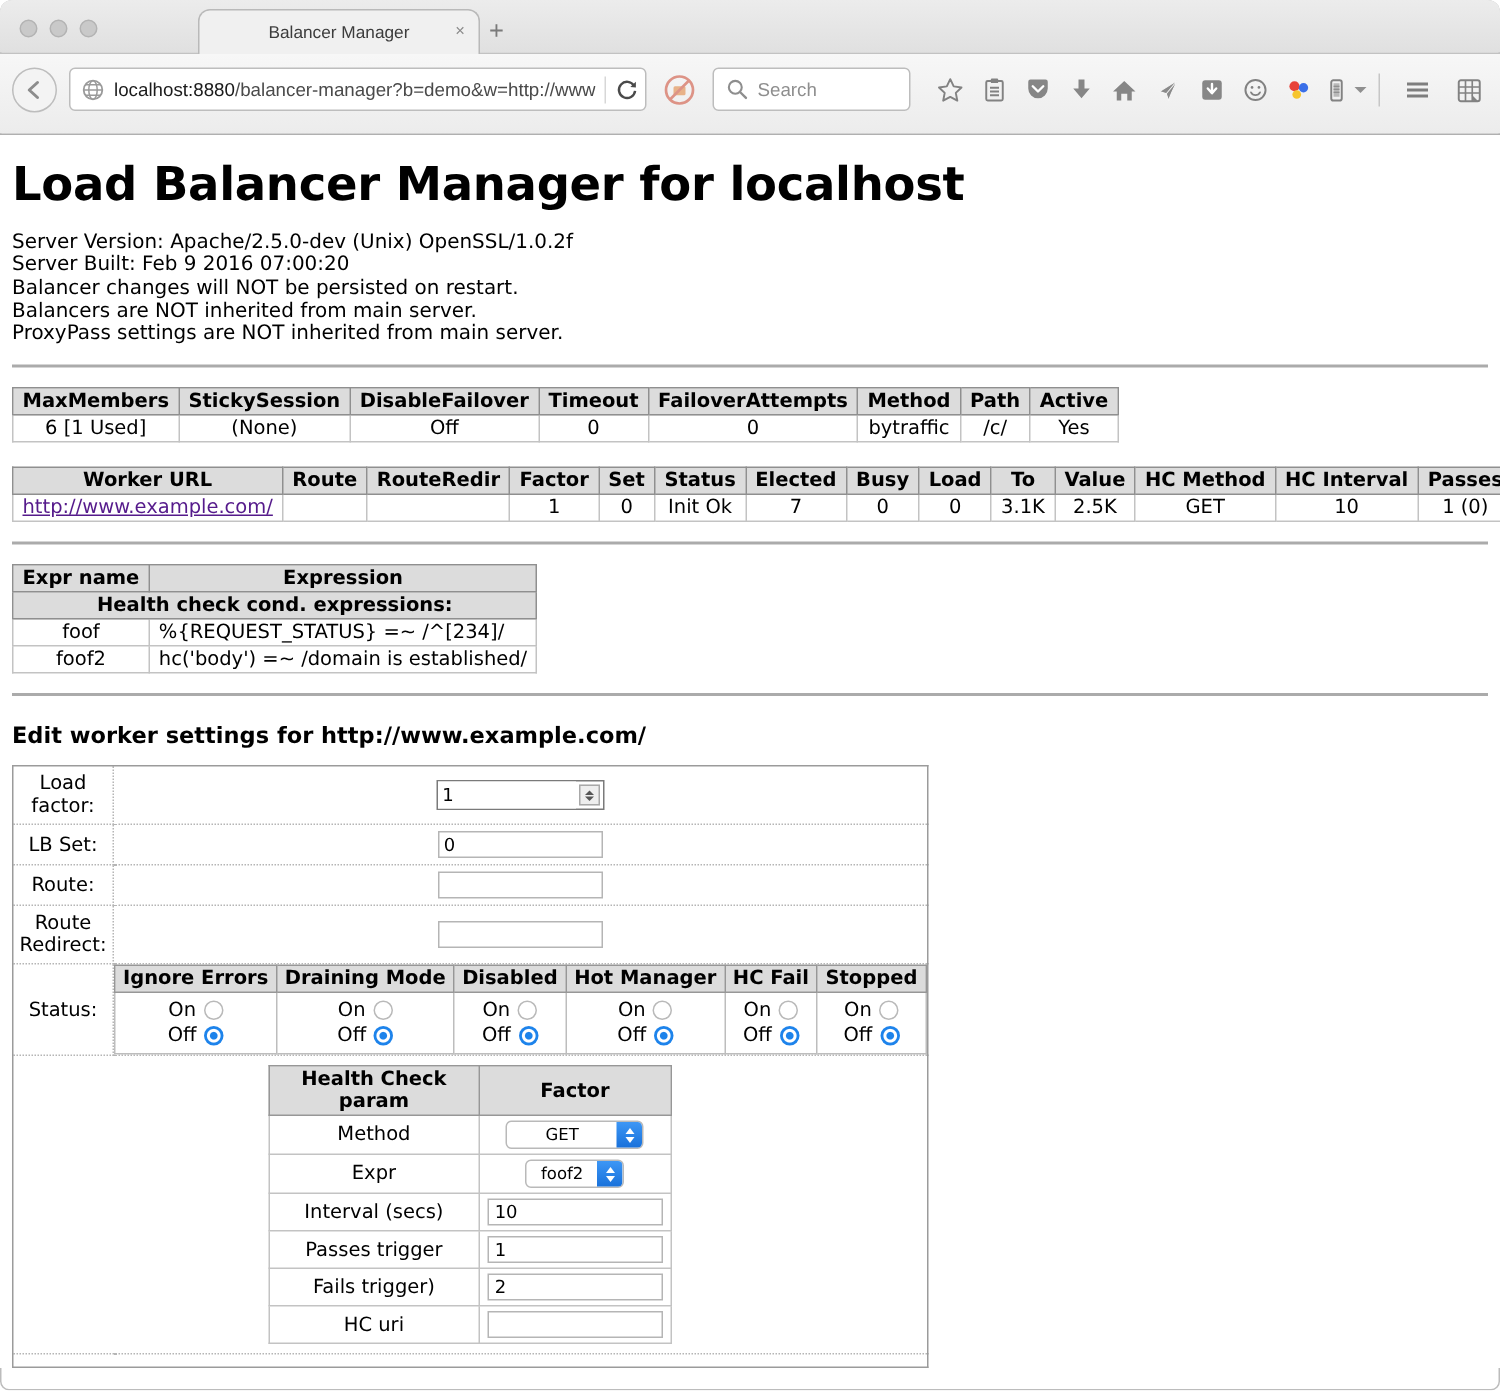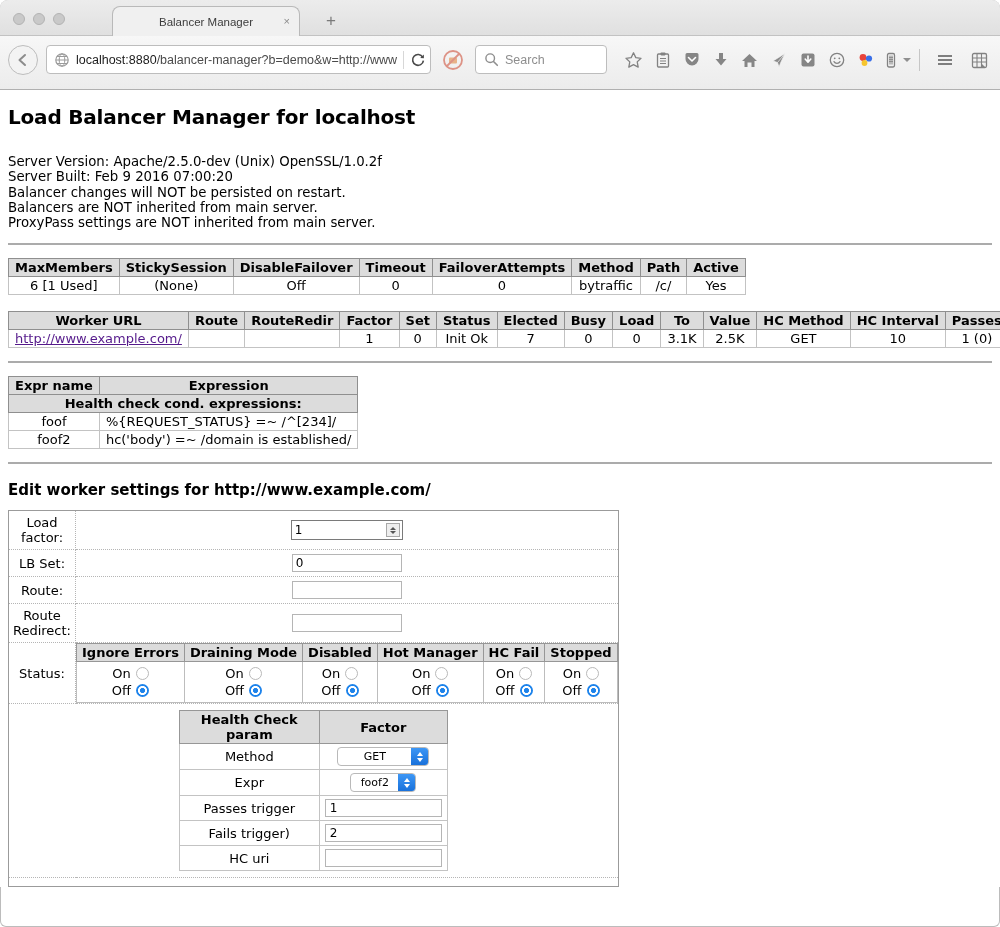--- a/index.html
+++ b/index.html
@@ -6,21 +6,21 @@
   html,body { background:#fff; }
   body { font-family:"DejaVu Sans","Liberation Sans",sans-serif; width:1000px; height:927px; overflow:hidden; }
   .window { width:1000px; height:927px; border-radius:8px 8px 6px 6px; overflow:hidden; background:#fff;
             box-shadow: inset 0 0 0 1px #bcbcbc; }
 
   
   .titlebar { height:36px; background:linear-gradient(#ececec,#e0e0e0); position:relative; border-bottom:1px solid #c2c2c2;
               font-family:"Liberation Sans",sans-serif; }
   .lights { position:absolute; left:13px; top:13px; display:flex; gap:8px; }
   .light { width:12px; height:12px; border-radius:50%; background:#c9c9c9; border:1px solid #b3b3b3; }
-  .tab { position:absolute; left:112px; bottom:-1px; width:188px; height:30px; background:#f0f0f0;
+  .tab { position:absolute; left:132px; bottom:-1px; width:188px; height:30px; background:#f0f0f0;
          border:1px solid #b9b9b9; border-bottom:none; border-radius:8px 8px 0 0;
          display:flex; align-items:center; justify-content:center; }
   .tab-title { font-size:11.5px; color:#3c3c3c; }
   .tab-close { position:absolute; right:9px; top:8px; font-size:11px; color:#8a8a8a; cursor:default; }
   .new-tab { position:absolute; left:318px; bottom:4px; font-size:17px; color:#7a7a7a; padding:0 8px; }
 
   .navbar { height:54px; background:linear-gradient(#f7f7f7,#ececec); border-bottom:1px solid #b0b0b0;
             display:flex; align-items:flex-start; padding:9px 8px 0 8px; font-family:"Liberation Sans",sans-serif; }
   .navbar svg { display:block; }
   .btn-back { width:30px; height:30px; border-radius:50%; border:1px solid #bdbdbd; background:#f3f3f3;
@@ -36,21 +36,21 @@
                display:flex; align-items:center; padding:0 8px; flex:none; }
   .search-ph { font-size:12.5px; color:#8e8e8e; margin-left:6px; }
   .tool-icons { display:flex; align-items:center; height:30px; margin-left:12px; }
   .ticon { width:29px; height:24px; display:flex; align-items:center; justify-content:center; }
   .caret-down { width:0; height:0; border-left:4px solid transparent; border-right:4px solid transparent;
                 border-top:4px solid #8f8f8f; margin-left:1px; }
   .vsep { width:1px; height:22px; background:#c6c6c6; margin:0 10px 0 8px; }
 
   
   .page { padding:0 8px; background:#fff; color:#000; }
-  h1 { font-size:20px; font-weight:bold; padding-top:15px; margin-bottom:25px; letter-spacing:-0.2px; }
+  h1 { font-size:31px; font-weight:bold; padding-top:15px; margin-bottom:13px; letter-spacing:-0.2px; }
   .info { font-size:13.3px; line-height:15.3px; }
   hr { border:none; height:2px; background:#ababab; margin:13px 0; }
   h3 { font-size:15px; font-weight:bold; margin:17px 0 11px 0; }
   h3 a { color:#551a8b; }
   .h3-sub { margin-left:4px; }
 
   table.data { border-collapse:collapse; border:1px solid #5a5a5a; font-size:13px; margin-bottom:6px; }
   table.data th { background:#dcdcdc; border:1px solid #8f8f8f; padding:1px 6px; font-weight:bold; text-align:center; white-space:nowrap; }
   table.data td { border:1px solid #c3c3c3; padding:1px 6px; text-align:center; white-space:nowrap; }
   table.data td.left { text-align:left; }
@@ -489,20 +489,24 @@
                     <span class="selectbox sel-expr">
                       <span class="sel-text">foof2</span>
                       <span class="sel-btn">
                           <span class="chev-up"></span>
                           <span class="chev-dn"></span>
                         </span>
                     </span>
                   </td>
                 </tr>
                 <tr>
+                  <td class="pname">Interval (secs)</td>
+                  <td class="pval"><input class="hc-input" type="text" value="10" style=""></td>
+                </tr>
+                <tr>
                   <td class="pname">Passes trigger</td>
                   <td class="pval"><input class="hc-input" type="text" value="1" style=""></td>
                 </tr>
                 <tr>
                   <td class="pname">Fails trigger)</td>
                   <td class="pval"><input class="hc-input" type="text" value="2" style=""></td>
                 </tr>
                 <tr>
                   <td class="pname">HC uri</td>
                   <td class="pval"><input class="hc-input" type="text" value="" style=""></td>

